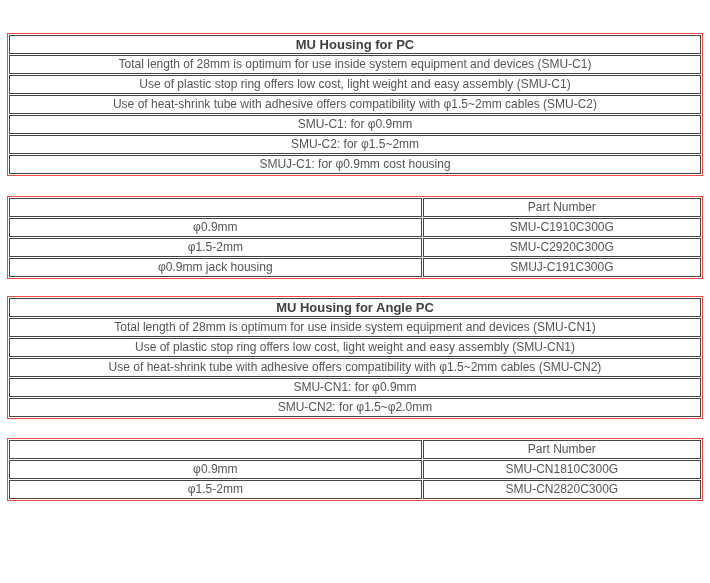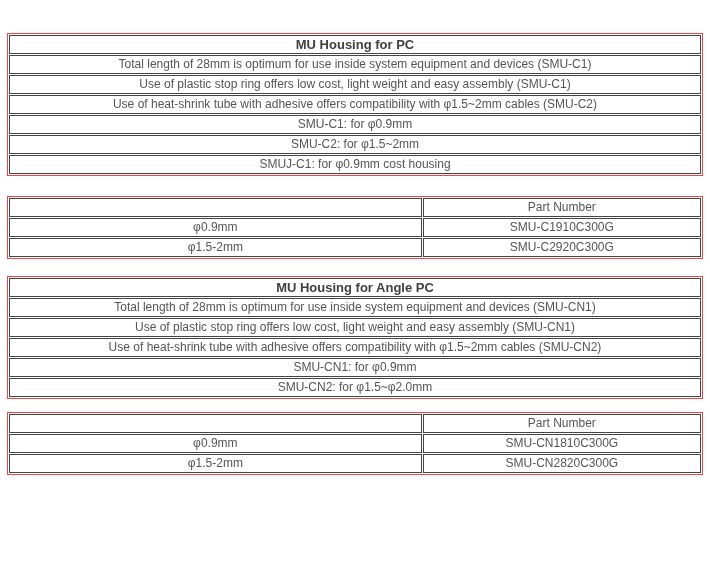--- a/index.html
+++ b/index.html
@@ -34,21 +34,21 @@
   }
   table.tbl td.title-cell {
     font-weight: bold;
     font-size: 13px;
     color: #404040;
   }
   table.tbl td.col-desc { width: 60%; }
   table.tbl td.col-part { width: 40%; }
   .gap-a { margin-bottom: 20px; }
   .gap-b { margin-bottom: 17px; }
-  .gap-c { margin-bottom: 13px; }
+  .gap-c { margin-bottom: 19px; }
 </style>
 </head>
 <body>
 
 <div class="page">
   <table class="tbl gap-a">
       <tbody>
         <tr>
           <td class="title-cell">MU Housing for PC</td>
         </tr>
@@ -79,20 +79,24 @@
           <td class="col-part">Part Number</td>
         </tr>
         <tr>
           <td class="col-desc">φ0.9mm</td>
           <td class="col-part">SMU-C1910C300G</td>
         </tr>
         <tr>
           <td class="col-desc">φ1.5-2mm</td>
           <td class="col-part">SMU-C2920C300G</td>
         </tr>
+        <tr>
+          <td class="col-desc">φ0.9mm jack housing</td>
+          <td class="col-part">SMUJ-C191C300G</td>
+        </tr>
       </tbody>
     </table>
   <table class="tbl gap-c">
       <tbody>
         <tr>
           <td class="title-cell">MU Housing for Angle PC</td>
         </tr>
         <tr>
           <td>Total length of 28mm is optimum for use inside system equipment and devices (SMU-CN1)</td>
         </tr>

